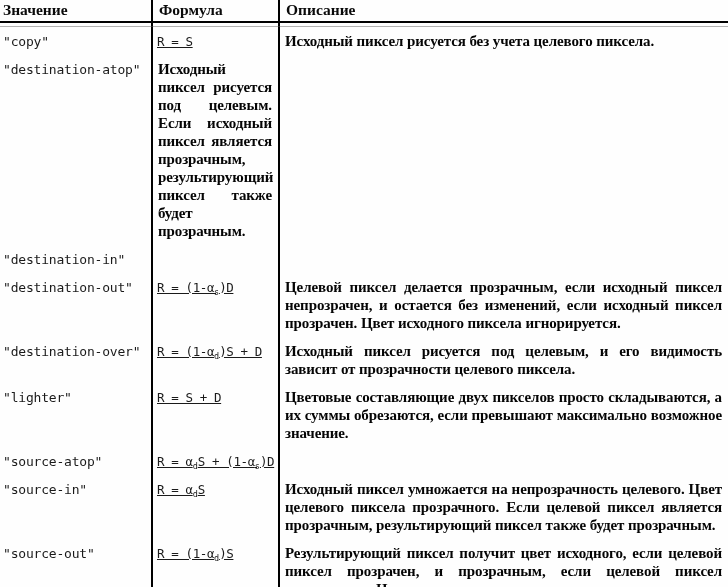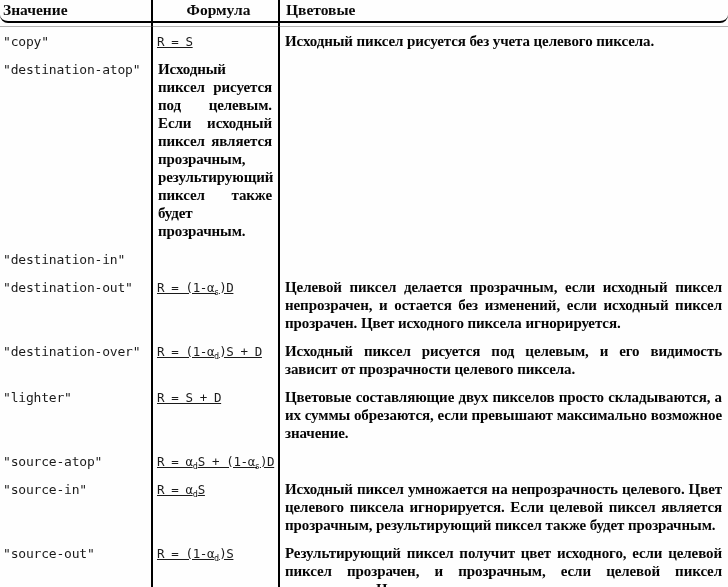--- a/index.html
+++ b/index.html
@@ -30,28 +30,27 @@
   .grid {
     display: grid;
     grid-template-columns: 151px 127px 450px;
   }
 
   .thead {
     box-sizing: border-box;
     height: 23px;
     border-bottom: 2.5px solid #000;
     align-items: end;
-    border-radius: 8px;
   }
   .th {
     font: bold 15.5px/20px "Liberation Serif", serif;
     padding: 0 0 1px 3px;
     white-space: nowrap;
   }
-  .th.c2 { padding-left: 8px; text-align: center; }
+  .th.c2 { padding-left: 8px; }
   .th.c3 { padding-left: 8px; }
   
   .rule-echo {
     position: absolute;
     left: 0;
     top: 26px;
     width: 100%;
     height: 1px;
     background: #555;
     opacity: 0.45;
@@ -93,21 +92,21 @@
 <body>
 
 <div class="page">
 
   <div class="vrule v1"></div>
   <div class="vrule v2"></div>
 
   <div class="grid thead">
     <div class="th c1">Значение</div>
     <div class="th c2">Формула</div>
-    <div class="th c3">Цветовые</div>
+    <div class="th c3">Описание</div>
   </div>
   <div class="rule-echo"></div>
 
   <div class="tbody">
       <div class="grid row">
         <div class="cell-value">"copy"</div>
         <div class="cell-formula">R = S</div>
         <div class="cell-desc">Исходный пиксел рисуется без учета целевого пиксела.</div>
       </div>
       <div class="grid row">
@@ -132,21 +131,21 @@
         <div class="cell-formula">R = S + D</div>
         <div class="cell-desc">Цветовые составляющие двух пикселов просто складываются, а их суммы обрезаются, если превышают максимально возможное значение.</div>
       </div>
       <div class="grid row">
         <div class="cell-value">"source-atop"</div>
         <div class="cell-formula">R = α<sub>d</sub>S + (1-α<sub>s</sub>)D</div>
       </div>
       <div class="grid row">
         <div class="cell-value">"source-in"</div>
         <div class="cell-formula">R = α<sub>d</sub>S</div>
-        <div class="cell-desc">Исходный пиксел умножается на непрозрачность целевого. Цвет целевого пиксела игнорируется. Если целевой пиксел является прозрачным, результирующий пиксел также будет прозрачным.</div>
+        <div class="cell-desc">Исходный пиксел умножается на непрозрачность целевого. Цвет целевого пиксела прозрачного. Если целевой пиксел является прозрачным, результирующий пиксел также будет прозрачным.</div>
       </div>
       <div class="grid row">
         <div class="cell-value">"source-out"</div>
         <div class="cell-formula">R = (1-α<sub>d</sub>)S</div>
         <div class="cell-desc">Результирующий пиксел получит цвет исходного, если целевой пиксел прозрачен, и прозрачным, если целевой пиксел непрозрачен. Цвет целевого пиксела игнорируется.</div>
       </div>
     </div>
 
 </div>
 

